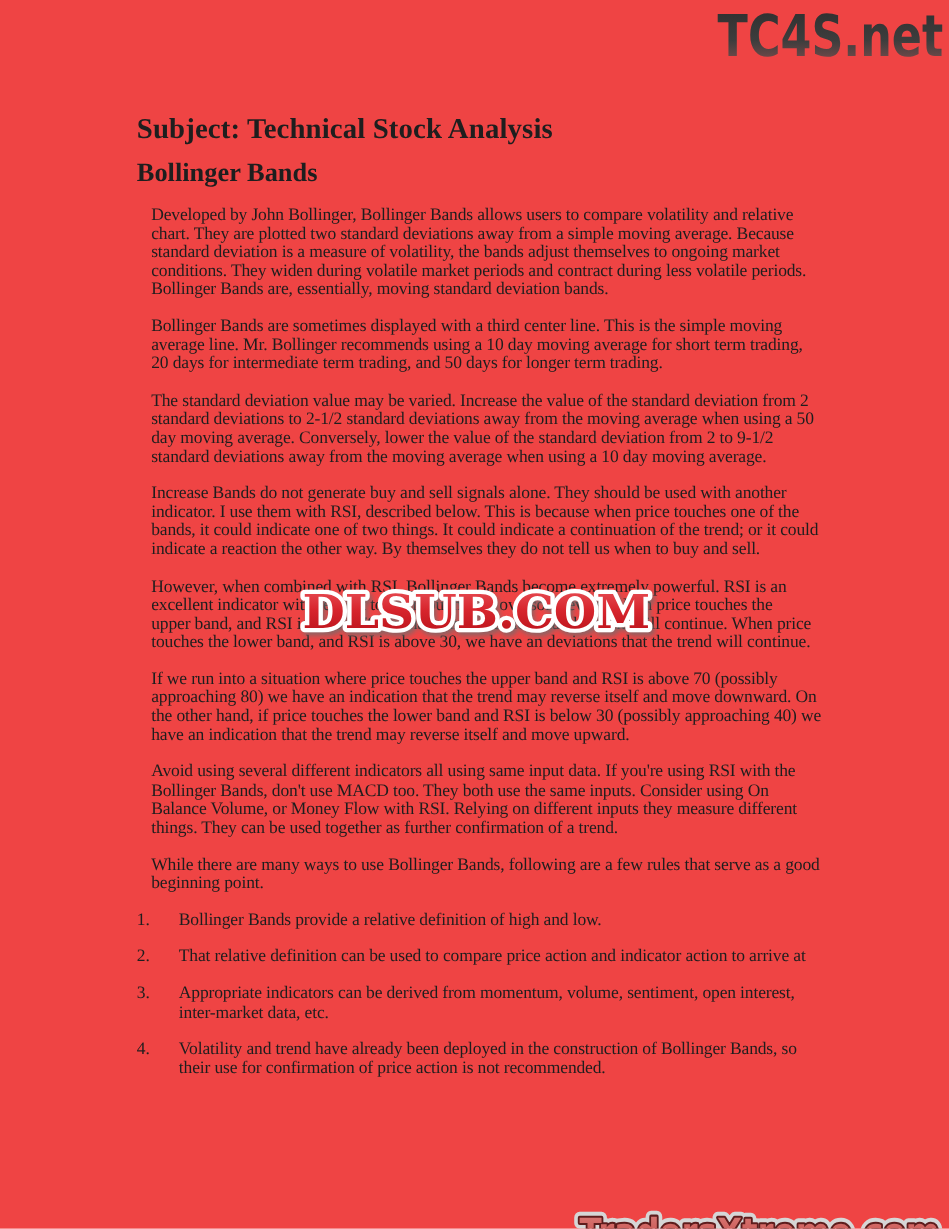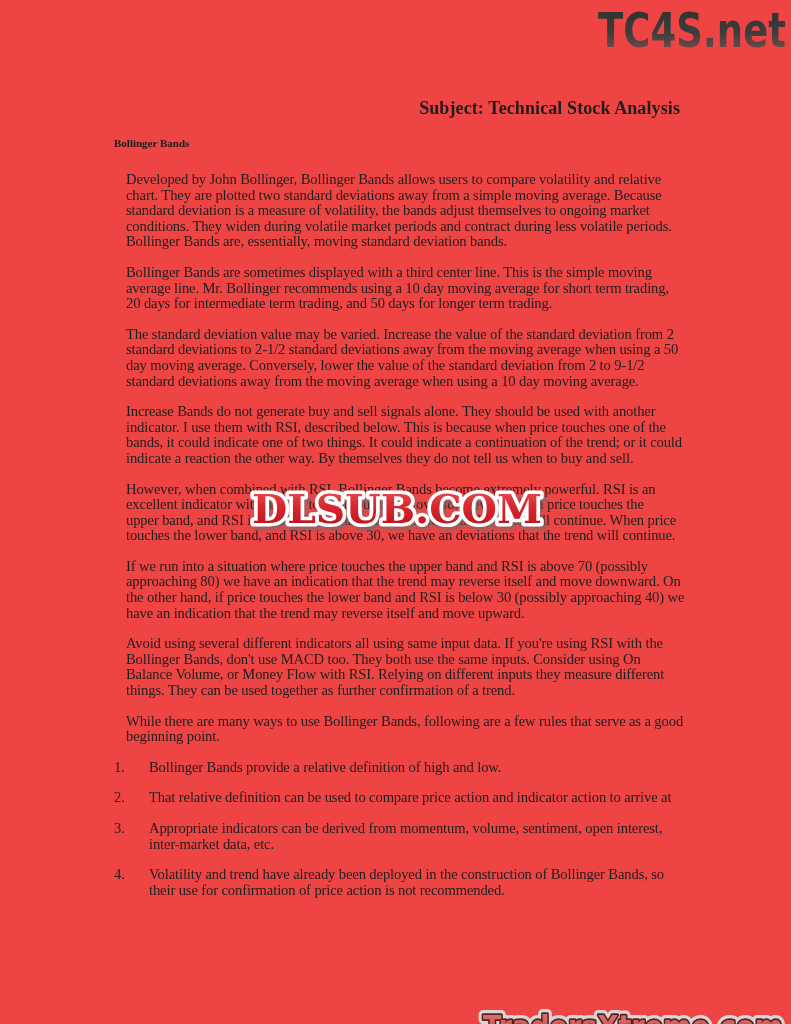--- a/index.html
+++ b/index.html
@@ -10,25 +10,25 @@
     overflow:hidden;
     font-family:"Liberation Serif", serif;
     color:#1e1e1e;
   }
   
   .tc4s-logo { position:absolute; top:3px; left:595px; width:194px; height:54px; }
   .tc4s-logo svg { overflow:visible; }
   
   .content { position:absolute; left:114px; top:98px; width:566px; }
   .doc-title {
-    margin:0; font-size:18px; line-height:21px; font-weight:bold;
-    text-align:right; letter-spacing:0.1px;
+    margin:0; font-size:24px; line-height:21px; font-weight:bold;
+    text-align:left; letter-spacing:0.1px;
   }
   .section-heading {
-    margin:15px 0 0 0; font-size:11px; line-height:19px; font-weight:bold;
+    margin:15px 0 0 0; font-size:22px; line-height:19px; font-weight:bold;
   }
   .body-text {
     margin-top:19px;
     font-size:14.6px; line-height:15.6px; letter-spacing:-0.12px;
   }
   .para { margin:0 0 15px 0; }
   .line { white-space:nowrap;margin-left:12px; }
   .rules-list { margin-top:0; }
   .list-item { display:flex; margin:0 0 15px 0; }
   .list-item .num { width:23px; flex:none; }

